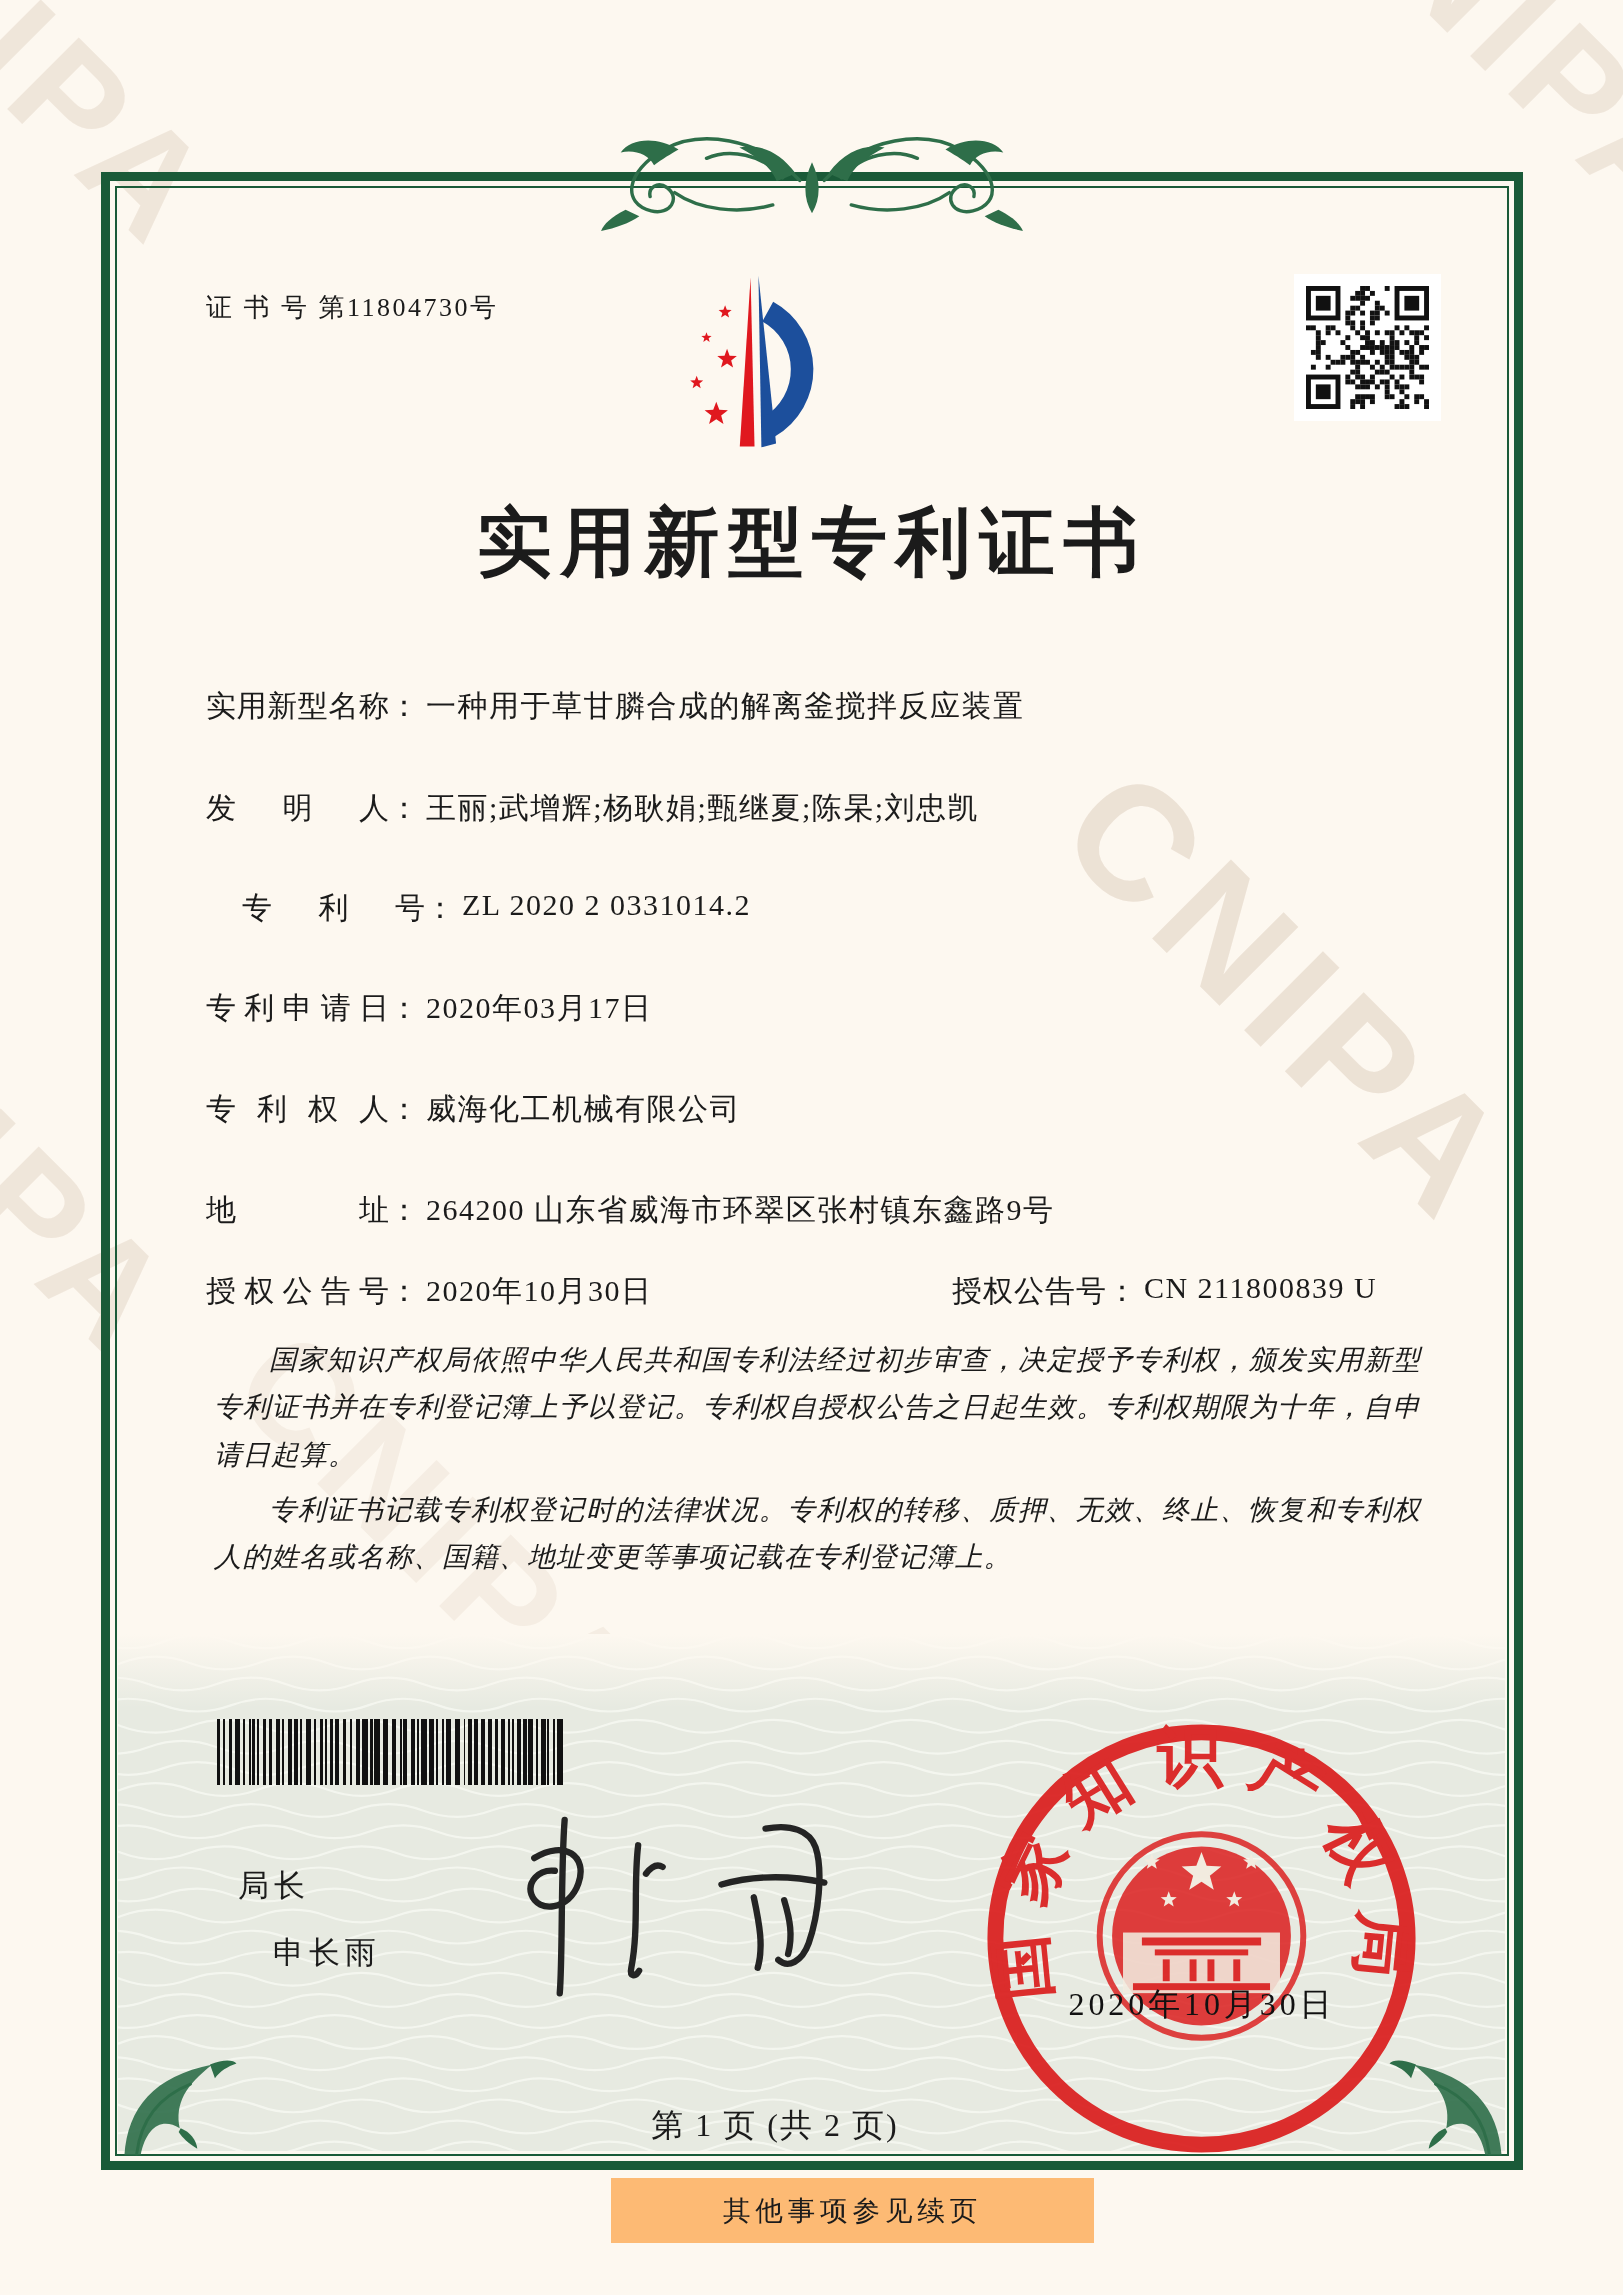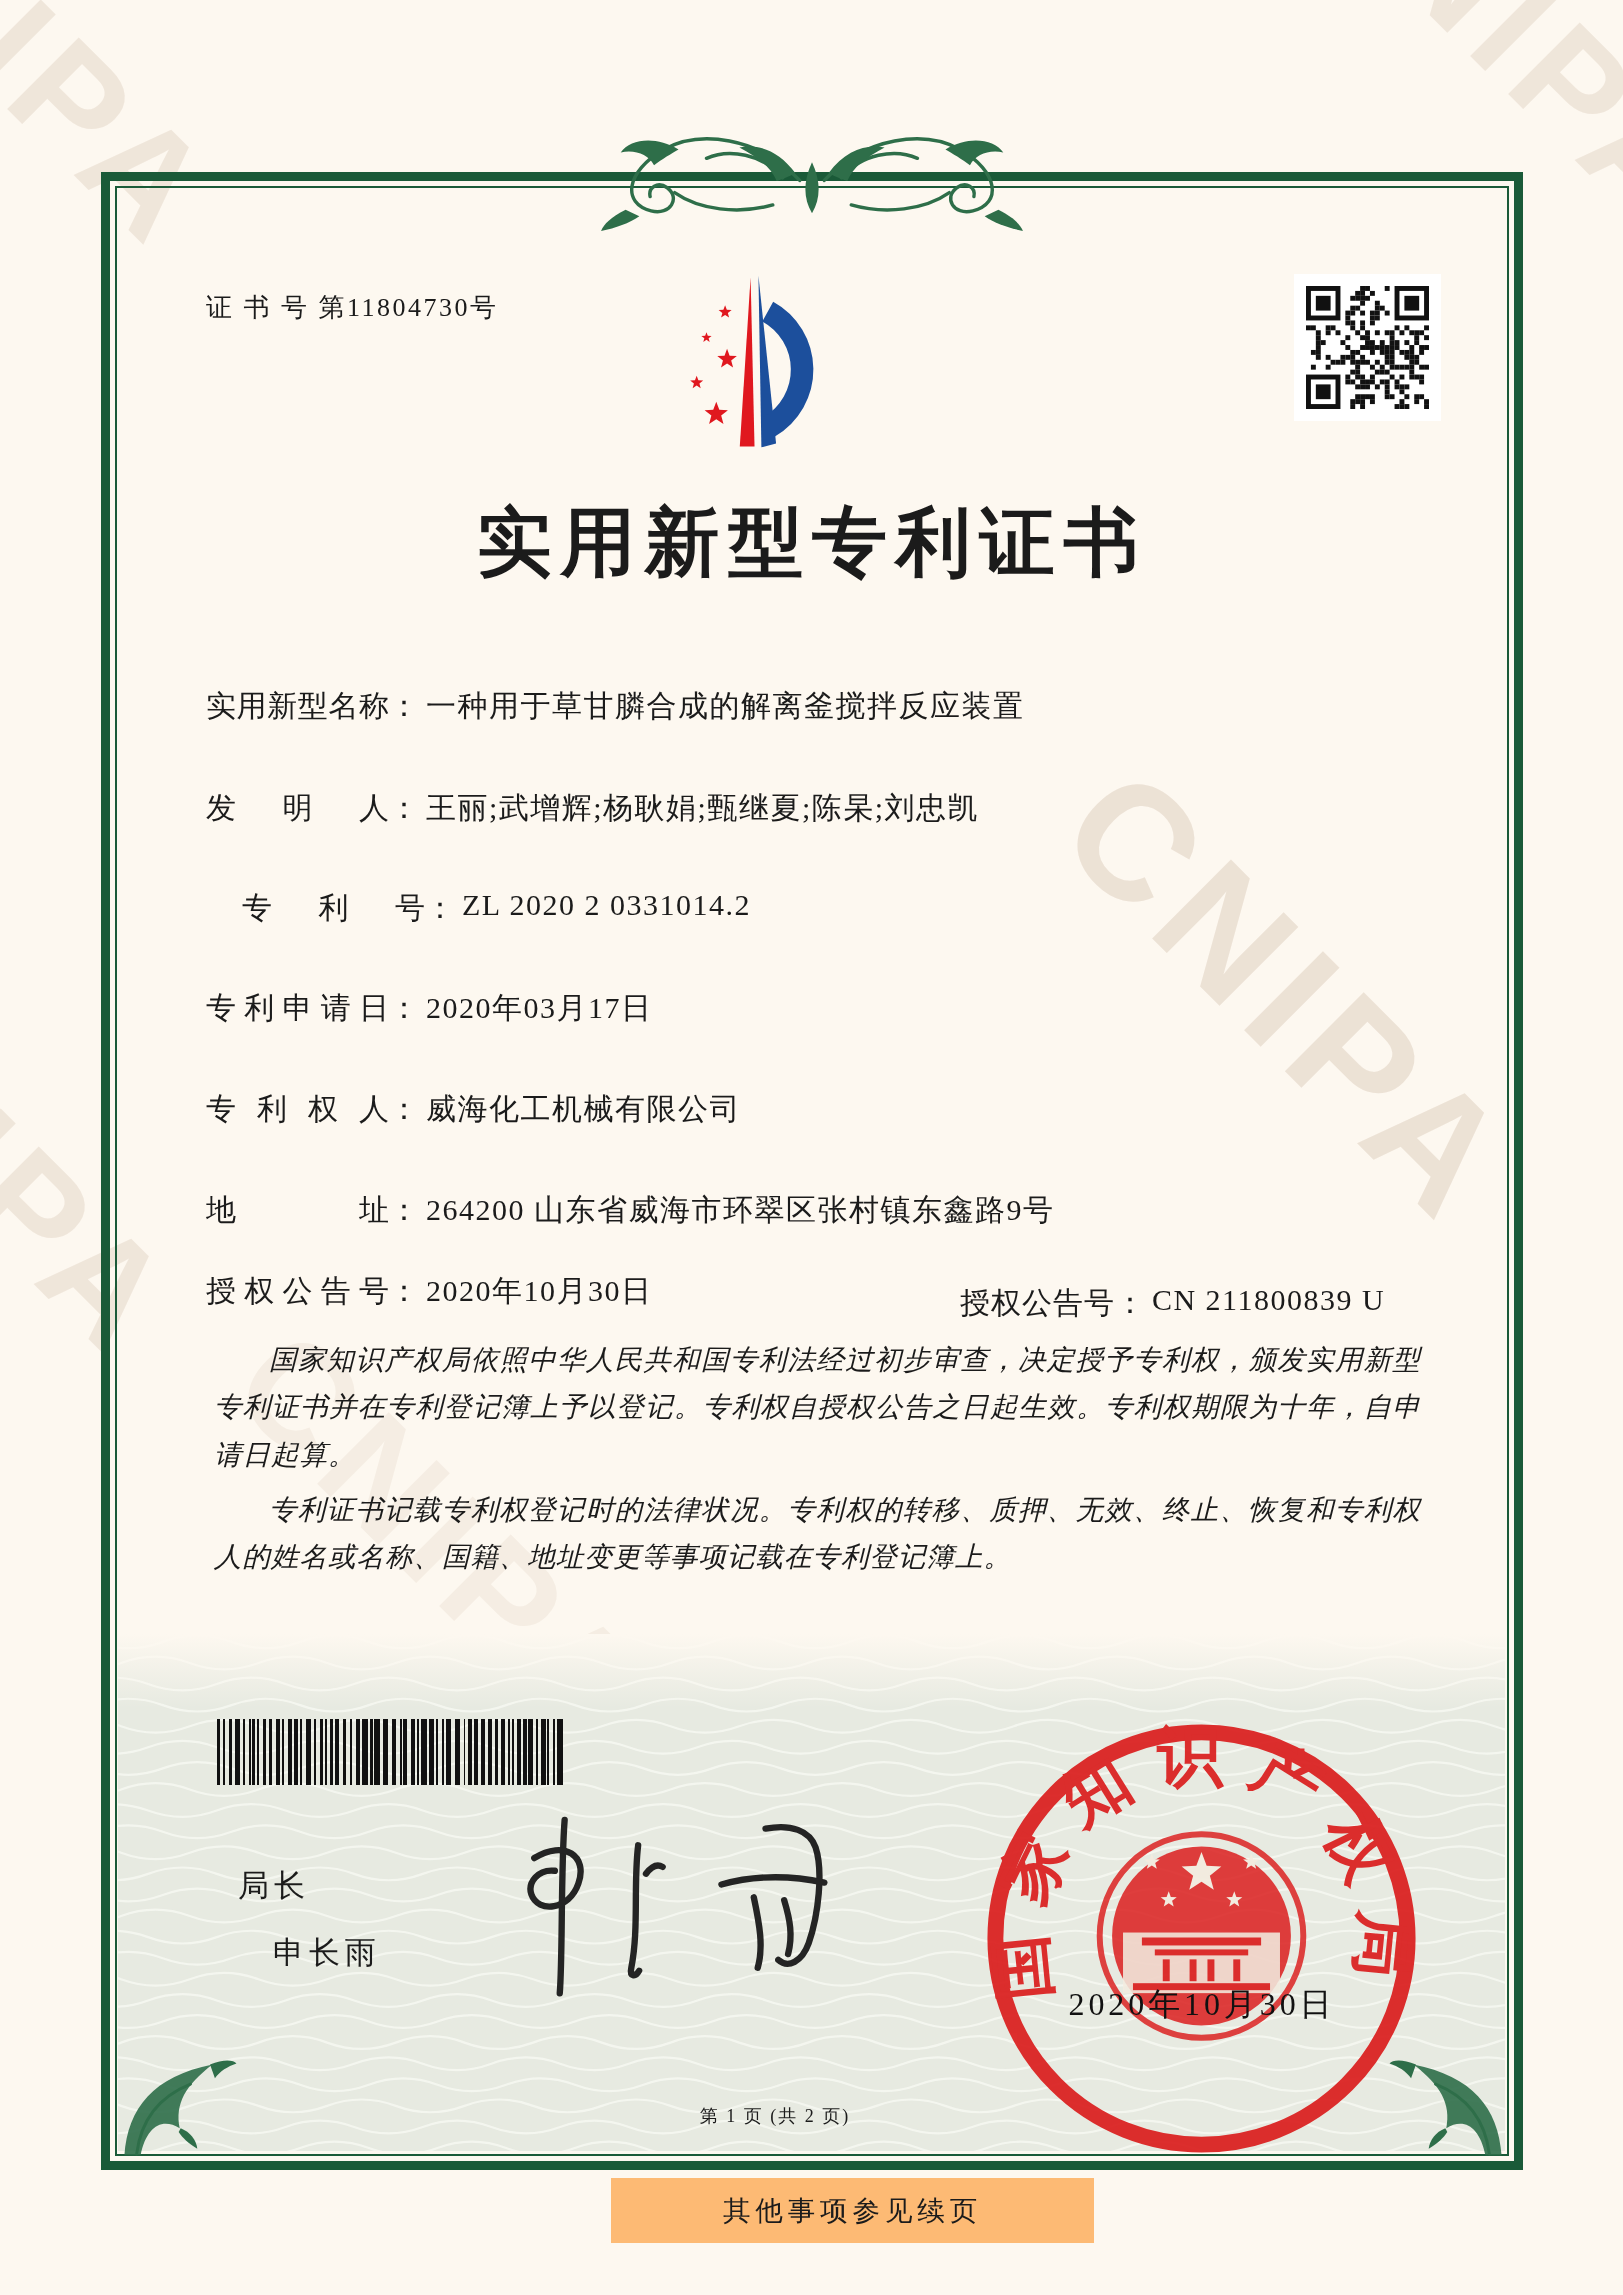--- a/index.html
+++ b/index.html
@@ -40,41 +40,41 @@
   .logo{position:absolute;left:667px;top:265px;z-index:5;}
   .qr{position:absolute;left:1294px;top:274px;width:147px;height:147px;background:#ffffff;
     display:flex;align-items:center;justify-content:center;z-index:5;}
   .title{position:absolute;left:101px;top:493px;width:1422px;text-align:center;
     font-size:75px;font-weight:bold;letter-spacing:8.8px;z-index:5;}
   
   .row{position:absolute;left:206px;width:1227px;font-size:30px;z-index:5;}
   .row .lbl{display:inline-block;width:183px;text-align:justify;text-align-last:justify;vertical-align:top;}
   .row .colon{display:inline-block;vertical-align:top;}
   .row .val{display:inline-block;margin-left:6.9px;letter-spacing:1.5px;vertical-align:top;max-width:982px;}
-  .row .pair2{position:absolute;left:746px;top:12px;margin-left:8px;}
+  .row .pair2{position:absolute;left:746px;top:0;}
   .row .pair2 .lbl2{letter-spacing:1px;}
   .r1{top:686px;} .r2{top:788px;} .r3{top:888px;margin-left:36px;} .r4{top:988px;}
   .r5{top:1089px;} .r6{top:1190px;} .r7{top:1271px;}
   
   .body-text{position:absolute;left:206px;top:1328px;width:1223px;font-size:27.5px;
     line-height:1.72;letter-spacing:1px;text-align:justify;z-index:5;}
   .body-text p{margin:8px;text-indent:2em;font-style:italic;}
   
   .barcode{position:absolute;left:217px;top:1719px;width:349px;height:66px;z-index:5;font-size:0;}
   .barcode i{display:inline-block;height:100%;background:#111;}
   .officer-title{position:absolute;left:238px;top:1865px;font-size:31px;letter-spacing:4.9px;
     font-family:"Liberation Sans","DejaVu Sans",sans-serif;font-weight:500;z-index:5;}
   .officer-name{position:absolute;left:238px;top:1932px;font-size:31px;letter-spacing:4.9px;
     font-family:"Liberation Sans","DejaVu Sans",sans-serif;font-weight:500;z-index:5;margin-left:35px;}
   .signature{position:absolute;left:491px;top:1811px;z-index:5;}
   .seal{position:absolute;left:978px;top:1715px;z-index:6;}
   .seal-date{position:absolute;left:991px;top:1983px;width:422px;text-align:center;
     font-size:32px;letter-spacing:3.9px;color:#111;z-index:7;}
   .page-num{position:absolute;left:64px;top:2104px;width:1422px;text-align:center;
-    font-size:18px;letter-spacing:2px;z-index:5;}
+    font-size:32px;letter-spacing:2px;z-index:5;}
   .note-strip{position:absolute;left:611px;top:2178px;width:483px;height:65px;background:#fdba74;
     display:flex;align-items:center;justify-content:center;z-index:5;}
   .note-strip span{font-size:27.5px;letter-spacing:4.9px;}
 </style>
 </head>
 <body>
 
 <div class="page">
 
   <div class="wm wm1">CNIPA</div>

